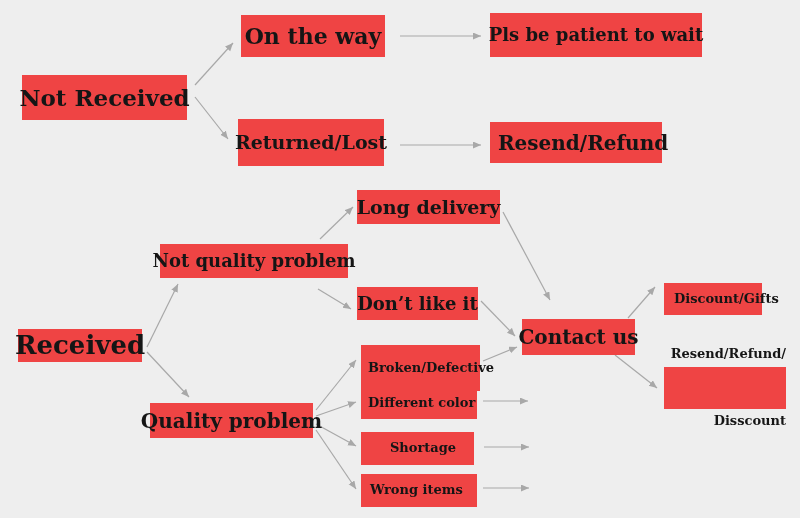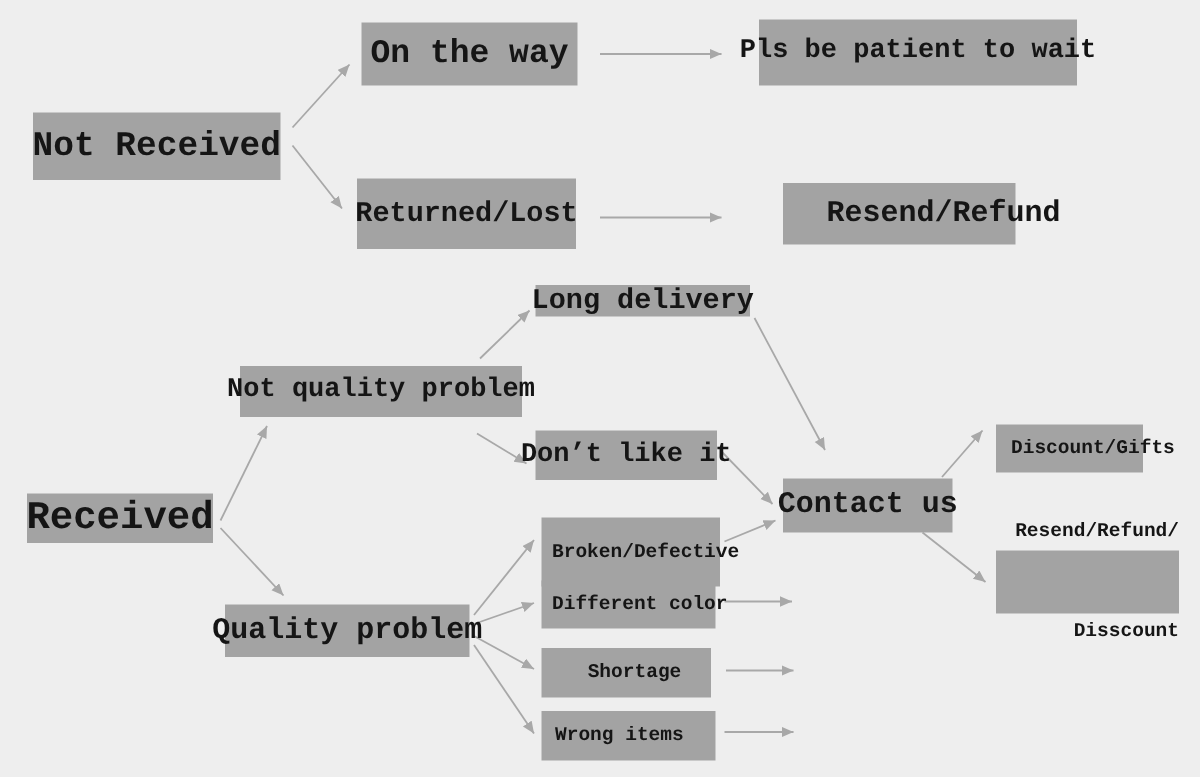--- a/index.html
+++ b/index.html
@@ -21,30 +21,29 @@
   .edges-layer {
     position: absolute;
     left: 0;
     top: 0;
     width: 800px;
     height: 518px;
     pointer-events: none;
   }
   .node {
     position: absolute;
-    background: #a3a3a3;
+    background: #ef4444;
     color: #151515;
     font-weight: bold;
     display: flex;
     align-items: center;
     justify-content: center;
     white-space: nowrap;
     line-height: 1.1;
     box-sizing: border-box;
-    font-family: Liberation Mono, monospace;
   }
   .node.left {
     justify-content: flex-start;
   }
   .node.twolines {
     flex-direction: column;
     align-items: flex-end;
     justify-content: center;
     line-height: 1.45;
     gap: 48px;
@@ -89,33 +88,33 @@
   </svg>
 
   <div class="node" style="left:22px;  top:75px;  width:165px; height:45px; font-size:23px;">
     <span>Not Received</span>
   </div>
 
   <div class="node" style="left:241px; top:15px;  width:144px; height:42px; font-size:22px;">
     <span>On the way</span>
   </div>
 
-  <div class="node" style="left:490px; top:13px;  width:212px; height:44px; font-size:18px;margin-left:16px;">
+  <div class="node" style="left:490px; top:13px;  width:212px; height:44px; font-size:18px;">
     <span>Pls be patient to wait</span>
   </div>
 
   <div class="node" style="left:238px; top:119px; width:146px; height:47px; font-size:19px;">
     <span>Returned/Lost</span>
   </div>
 
-  <div class="node left" style="left:490px; top:122px; width:155px; height:41px; font-size:20px; padding-left:29px;margin-left:32px;">
+  <div class="node left" style="left:490px; top:122px; width:172px; height:41px; font-size:20px; padding-left:8px;">
     <span>Resend/Refund</span>
   </div>
 
-  <div class="node" style="left:357px; top:190px; width:143px; height:21px; font-size:19px;">
+  <div class="node" style="left:357px; top:190px; width:143px; height:34px; font-size:19px;">
     <span>Long delivery</span>
   </div>
 
   <div class="node" style="left:160px; top:244px; width:188px; height:34px; font-size:18px;">
     <span>Not quality problem</span>
   </div>
 
   <div class="node" style="left:357px; top:287px; width:121px; height:33px; font-size:18px;">
     <span>Don’t like it</span>
   </div>

